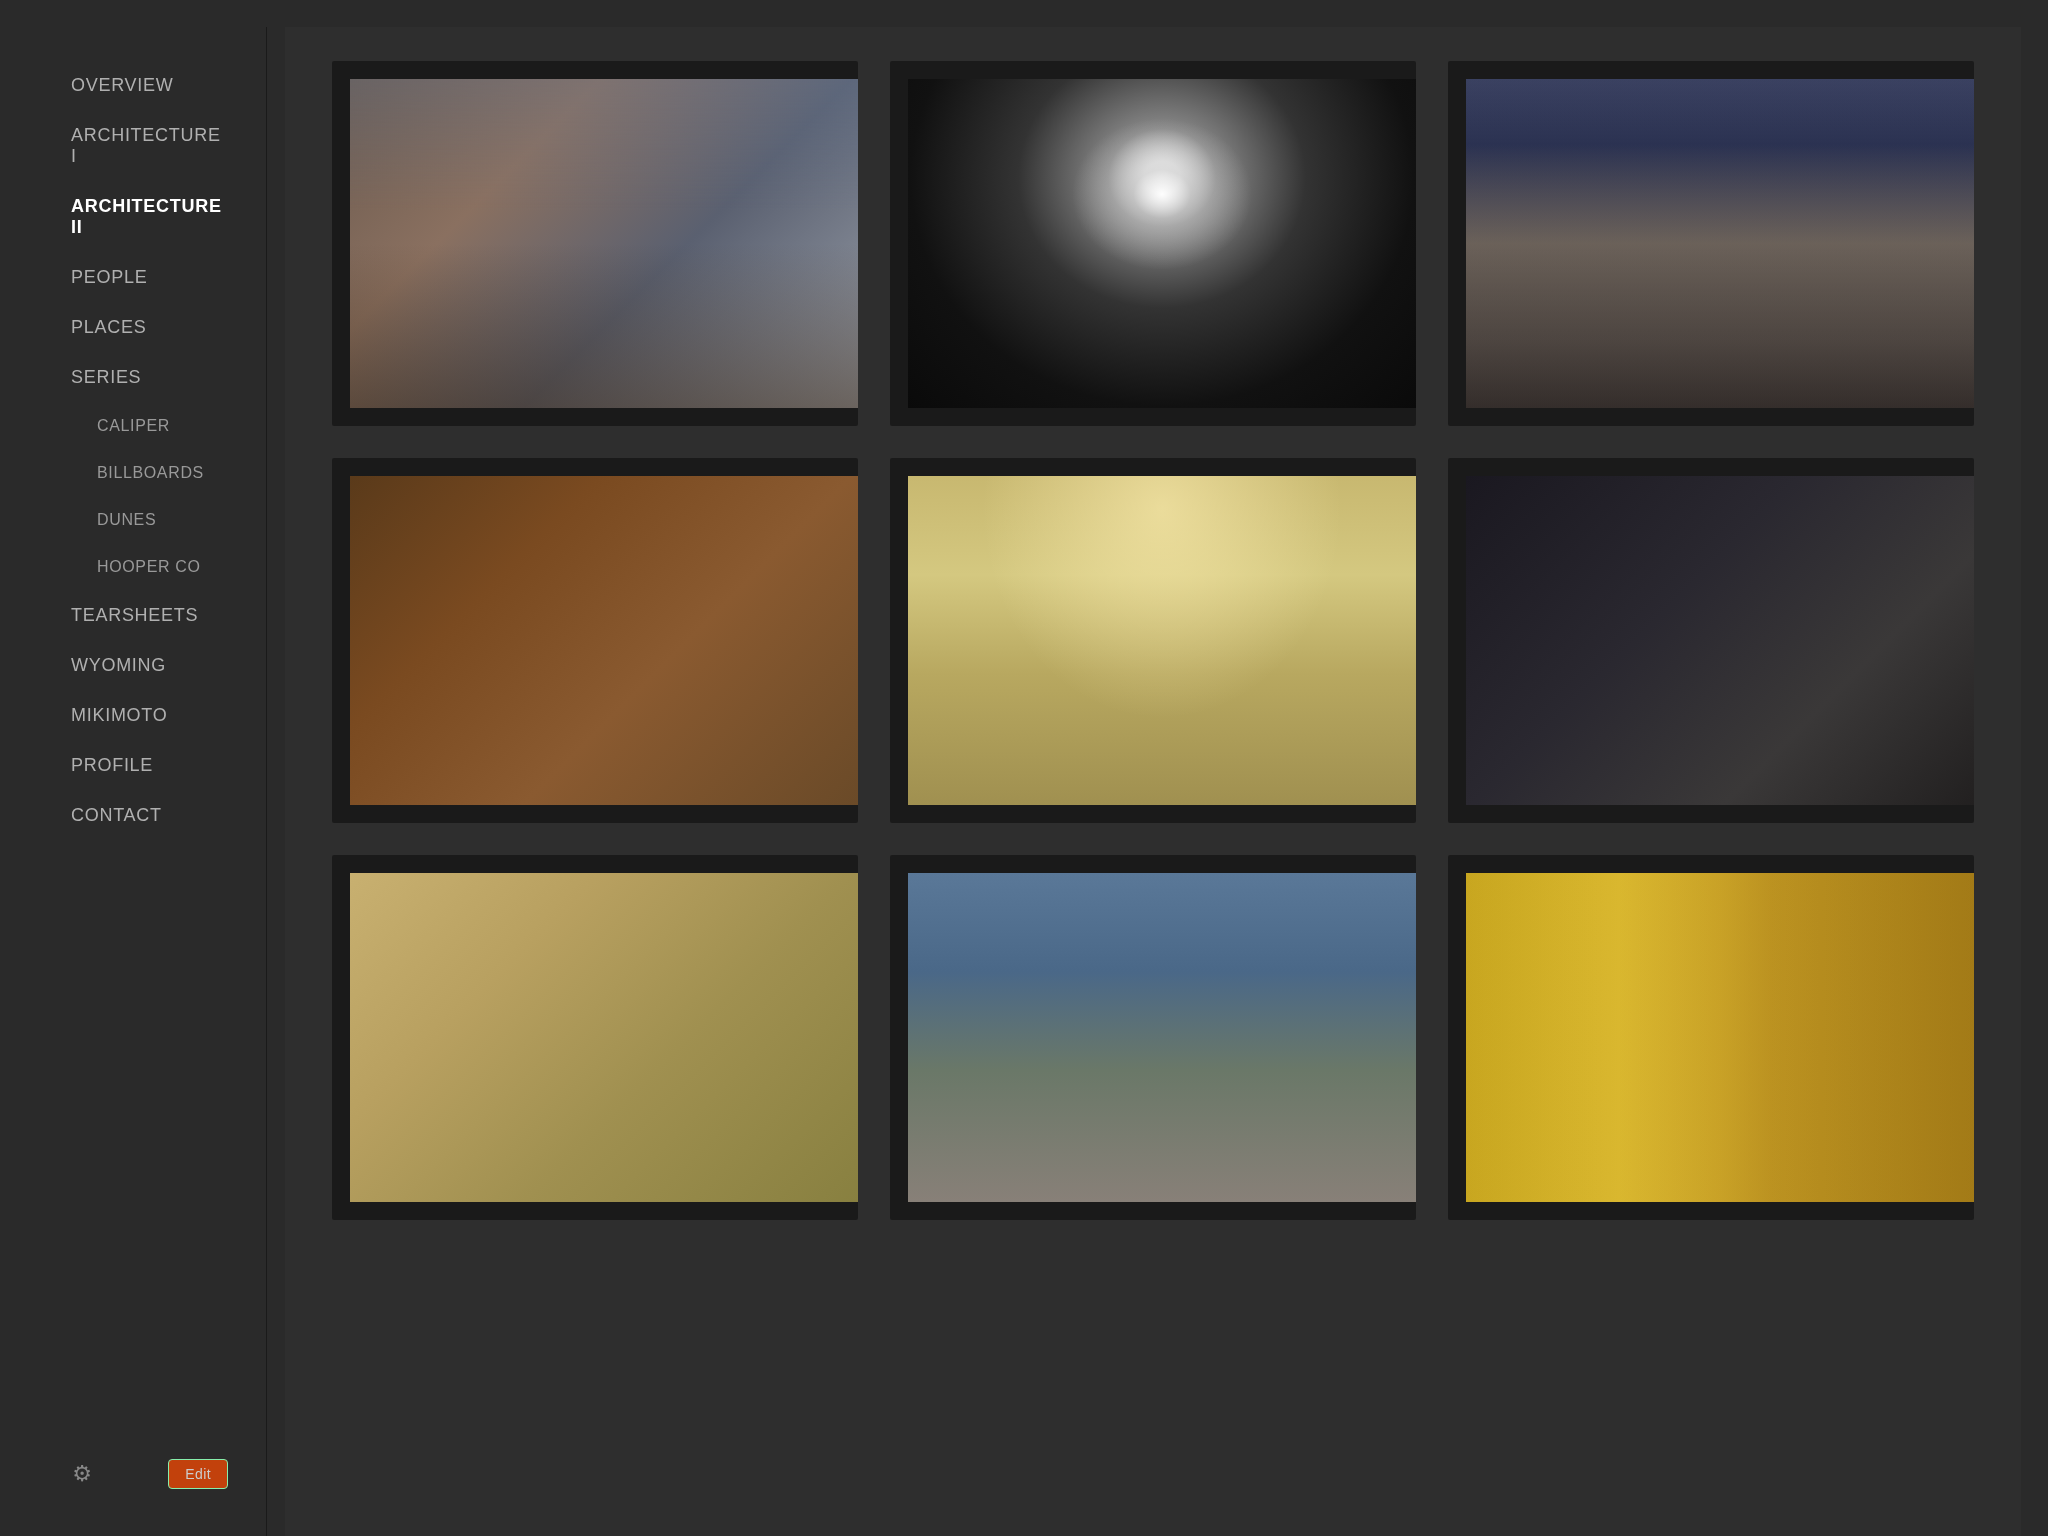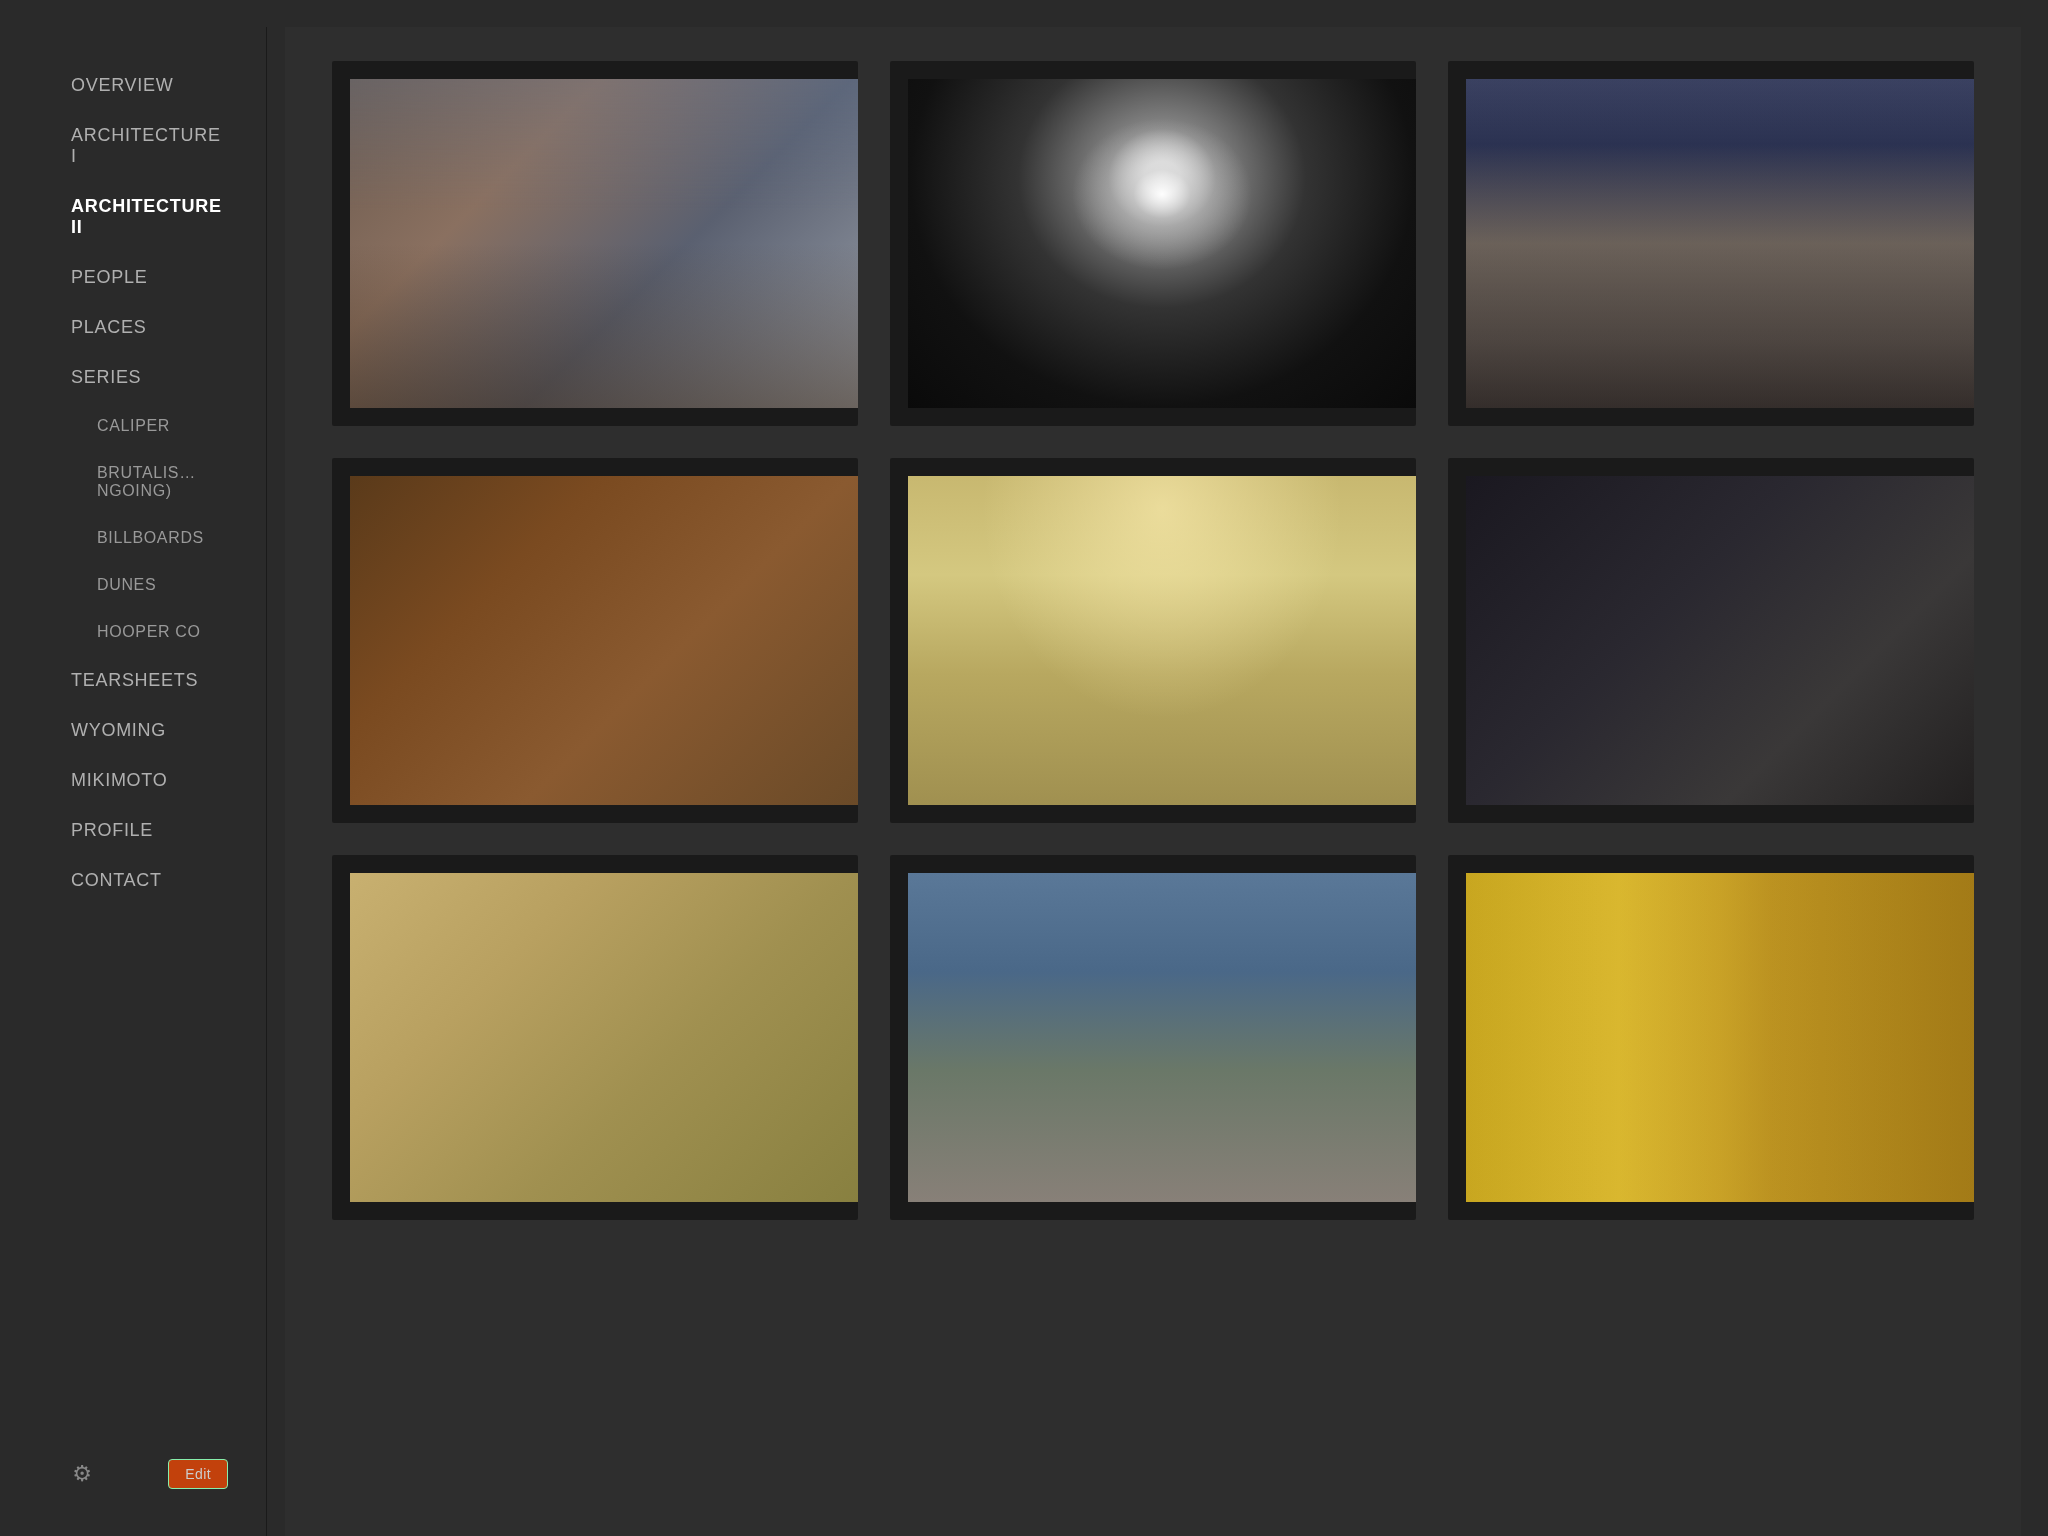--- a/index.html
+++ b/index.html
@@ -178,21 +178,20 @@
 
 <nav id="sidebar">
   <div id="nav-items">
       <div class="nav-item">OVERVIEW</div>
       <div class="nav-item">ARCHITECTURE I</div>
       <div class="nav-item active">ARCHITECTURE II</div>
       <div class="nav-item">PEOPLE</div>
       <div class="nav-item">PLACES</div>
       <div class="nav-item">SERIES</div>
       <div class="nav-item sub">CALIPER</div>
-      <div class="nav-item sub">BRUTALIS…NGOING)</div>
       <div class="nav-item sub">BILLBOARDS</div>
       <div class="nav-item sub">DUNES</div>
       <div class="nav-item sub">HOOPER CO</div>
       <div class="nav-item">TEARSHEETS</div>
       <div class="nav-item">WYOMING</div>
       <div class="nav-item">MIKIMOTO</div>
       <div class="nav-item">PROFILE</div>
       <div class="nav-item">CONTACT</div>
     </div>
   <div class="sidebar-bottom">

